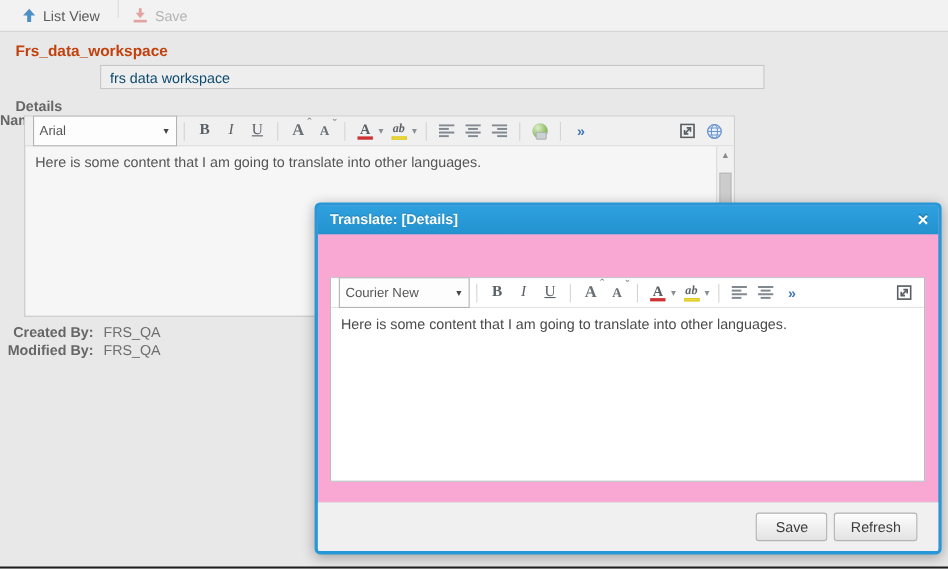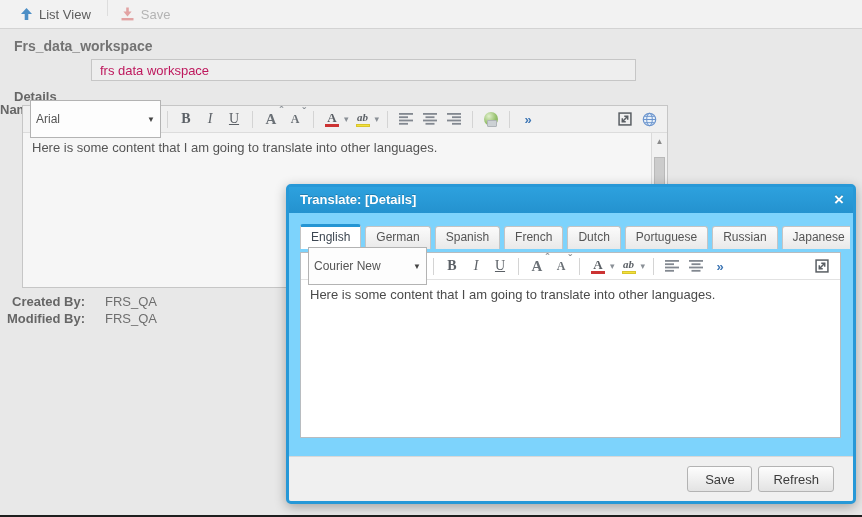--- a/index.html
+++ b/index.html
@@ -8,38 +8,38 @@
 
   
   .top-toolbar { position:absolute; top:0; left:0; width:862px; height:29px;
     background:#f2f2f2; border-bottom:1px solid #d3d3d3; display:flex; align-items:flex-start; padding-left:12px; }
   .tb-btn { display:flex; align-items:center; gap:6px; height:28px; padding:0 8px; margin-right:8px;
     font-size:13px; color:#5c5c5c; cursor:pointer; }
   .tb-btn.disabled { color:#b4b4b4; }
   .tb-sep { width:1px; height:16px; background:#ddd; margin:0 4px 0 0; }
 
   
-  .page-title { position:absolute; left:14px; top:38px; font-size:14px; font-weight:bold; color:#737373; }
+  .page-title { position:absolute; left:14px; top:38px; font-size:14px; font-weight:bold; color:#c2410c; }
   .name-label { position:absolute; left:0; top:63px; width:83px; font-size:13px; font-weight:bold; color:#666;margin-top:39px; }
-  .name-input { position:absolute; left:91px; top:59px; width:545px; height:22px;
-    background:#eeeeee; border:1px solid #c6c6c6; color:#be185d; font-size:13px; padding:0 8px;
+  .name-input { position:absolute; left:91px; top:59px; width:604px; height:22px;
+    background:#eeeeee; border:1px solid #c6c6c6; color:#0c4a6e; font-size:13px; padding:0 8px;
     font-family:"Liberation Sans", sans-serif; }
   .details-label { position:absolute; left:14px; top:89px; font-size:13px; font-weight:bold; color:#666; }
 
   .byline { position:absolute; font-size:13px; }
   .byline .lbl { display:inline-block; width:85px; text-align:right; font-weight:bold; color:#666; }
-  .byline .val { color:#6e6e6e; margin-left:20px; }
+  .byline .val { color:#6e6e6e; margin-left:9px; }
 
   
   .rte { position:absolute; border:1px solid #c6c6c6; background:#f6f6f6; }
   .rte-toolbar { height:27px; display:flex; align-items:center; padding:0 6px 0 7px;
     background:#f0f0f0; border-bottom:1px solid #dcdcdc; }
   .rte.white .rte-toolbar { background:#ffffff; border-bottom:1px solid #e2e2e2; }
   .rte-content { padding:6px 9px; font-size:13px; color:#555; line-height:18px; }
-  .fontsel { height:38px; background:#fdfdfd; border:1px solid #b3b3b3; display:flex; align-items:center;
+  .fontsel { height:28px; background:#fdfdfd; border:1px solid #b3b3b3; display:flex; align-items:center;
     padding:12px 5px; font-size:12px; color:#555; cursor:pointer; }
   .fontsel .sel-caret { margin-left:auto; font-size:8px; color:#444; padding-left:6px; }
   .rte-sep { width:1px; height:17px; background:#d4d4d4; margin:0 6px; }
   .rbtn { min-width:24px; height:22px; display:flex; align-items:center; justify-content:center; cursor:pointer; }
   .g-serif { font-family:"Liberation Serif", serif; font-size:14px; color:#5b6066; }
   .g-bold { font-weight:bold; }
   .g-italic { font-style:italic; }
   .g-under { text-decoration:underline; }
   .fsz { position:relative; font-family:"Liberation Serif", serif; font-weight:bold; color:#6a7076; }
   .fsz-big { font-size:15px; }
@@ -63,21 +63,21 @@
   #main-editor { left:22px; top:105px; width:646px; height:183px; }
   #main-editor .rte-content { margin-right:17px; }
   .scrollbar { position:absolute; top:27px; right:0; bottom:0; width:16px;
     background:#f1f1f1; border-left:1px solid #dadada; }
   .scroll-arrow { display:block; text-align:center; font-size:8px; color:#8a8a8a; padding-top:4px; cursor:pointer; }
   .scroll-thumb { position:absolute; left:2px; top:24px; width:11px; height:30px;
     background:#ccc; border:1px solid #b9b9b9; cursor:pointer; }
 
   
   .modal { position:absolute; left:286px; top:184px; width:570px; height:320px; z-index:10;
-    background:#7dd3fc; border:3px solid #2798d7; border-radius:5px; box-shadow:0 3px 12px rgba(0,0,0,.3); }
+    background:#f9a8d4; border:3px solid #2798d7; border-radius:5px; box-shadow:0 3px 12px rgba(0,0,0,.3); }
   .modal-header { height:26px; background:linear-gradient(#2da1de,#2492cf); color:#fff;
     font-size:13px; font-weight:bold; line-height:26px; padding-left:11px;
     text-shadow:0 -1px 0 rgba(0,0,0,.2); position:relative; }
   .modal-close { position:absolute; right:9px; top:0; height:26px; line-height:25px;
     color:#fff; font-size:17px; font-weight:bold; cursor:pointer; }
   .tabs { position:absolute; left:11px; top:37px; width:550px; height:25px;
     display:flex; align-items:flex-end; gap:4px; overflow:hidden; }
   .tab { height:23px; line-height:21px; padding:0 10px; font-size:12px; color:#555; white-space:nowrap;
     background:linear-gradient(#fbfbfb,#e9e9e9); border:1px solid #c4c4c4; border-bottom:none;
     border-radius:3px 3px 0 0; cursor:pointer; }
@@ -238,30 +238,20 @@
 </div>
 <div class="byline" style="left:0; top:311px;">
   <span class="lbl">Modified By:</span><span class="val">FRS_QA</span>
 </div>
 
 <div class="modal">
   <div class="modal-header">
     <span>Translate: [Details]</span>
     <span class="modal-close">×</span>
   </div>
-  <div class="tabs">
-    <div class="tab active">English</div>
-    <div class="tab">German</div>
-    <div class="tab">Spanish</div>
-    <div class="tab">French</div>
-    <div class="tab">Dutch</div>
-    <div class="tab">Portuguese</div>
-    <div class="tab">Russian</div>
-    <div class="tab">Japanese</div>
-  </div>
 
   <div class="rte white" id="modal-editor">
     <div class="rte-toolbar">
       <div class="fontsel" style="width:119px">
         <span>Courier New</span>
         <span class="sel-caret">▼</span>
       </div>
       <div class="rte-sep"></div>
       <div class="rbtn">
           <span class="g-serif g-bold">B</span>

